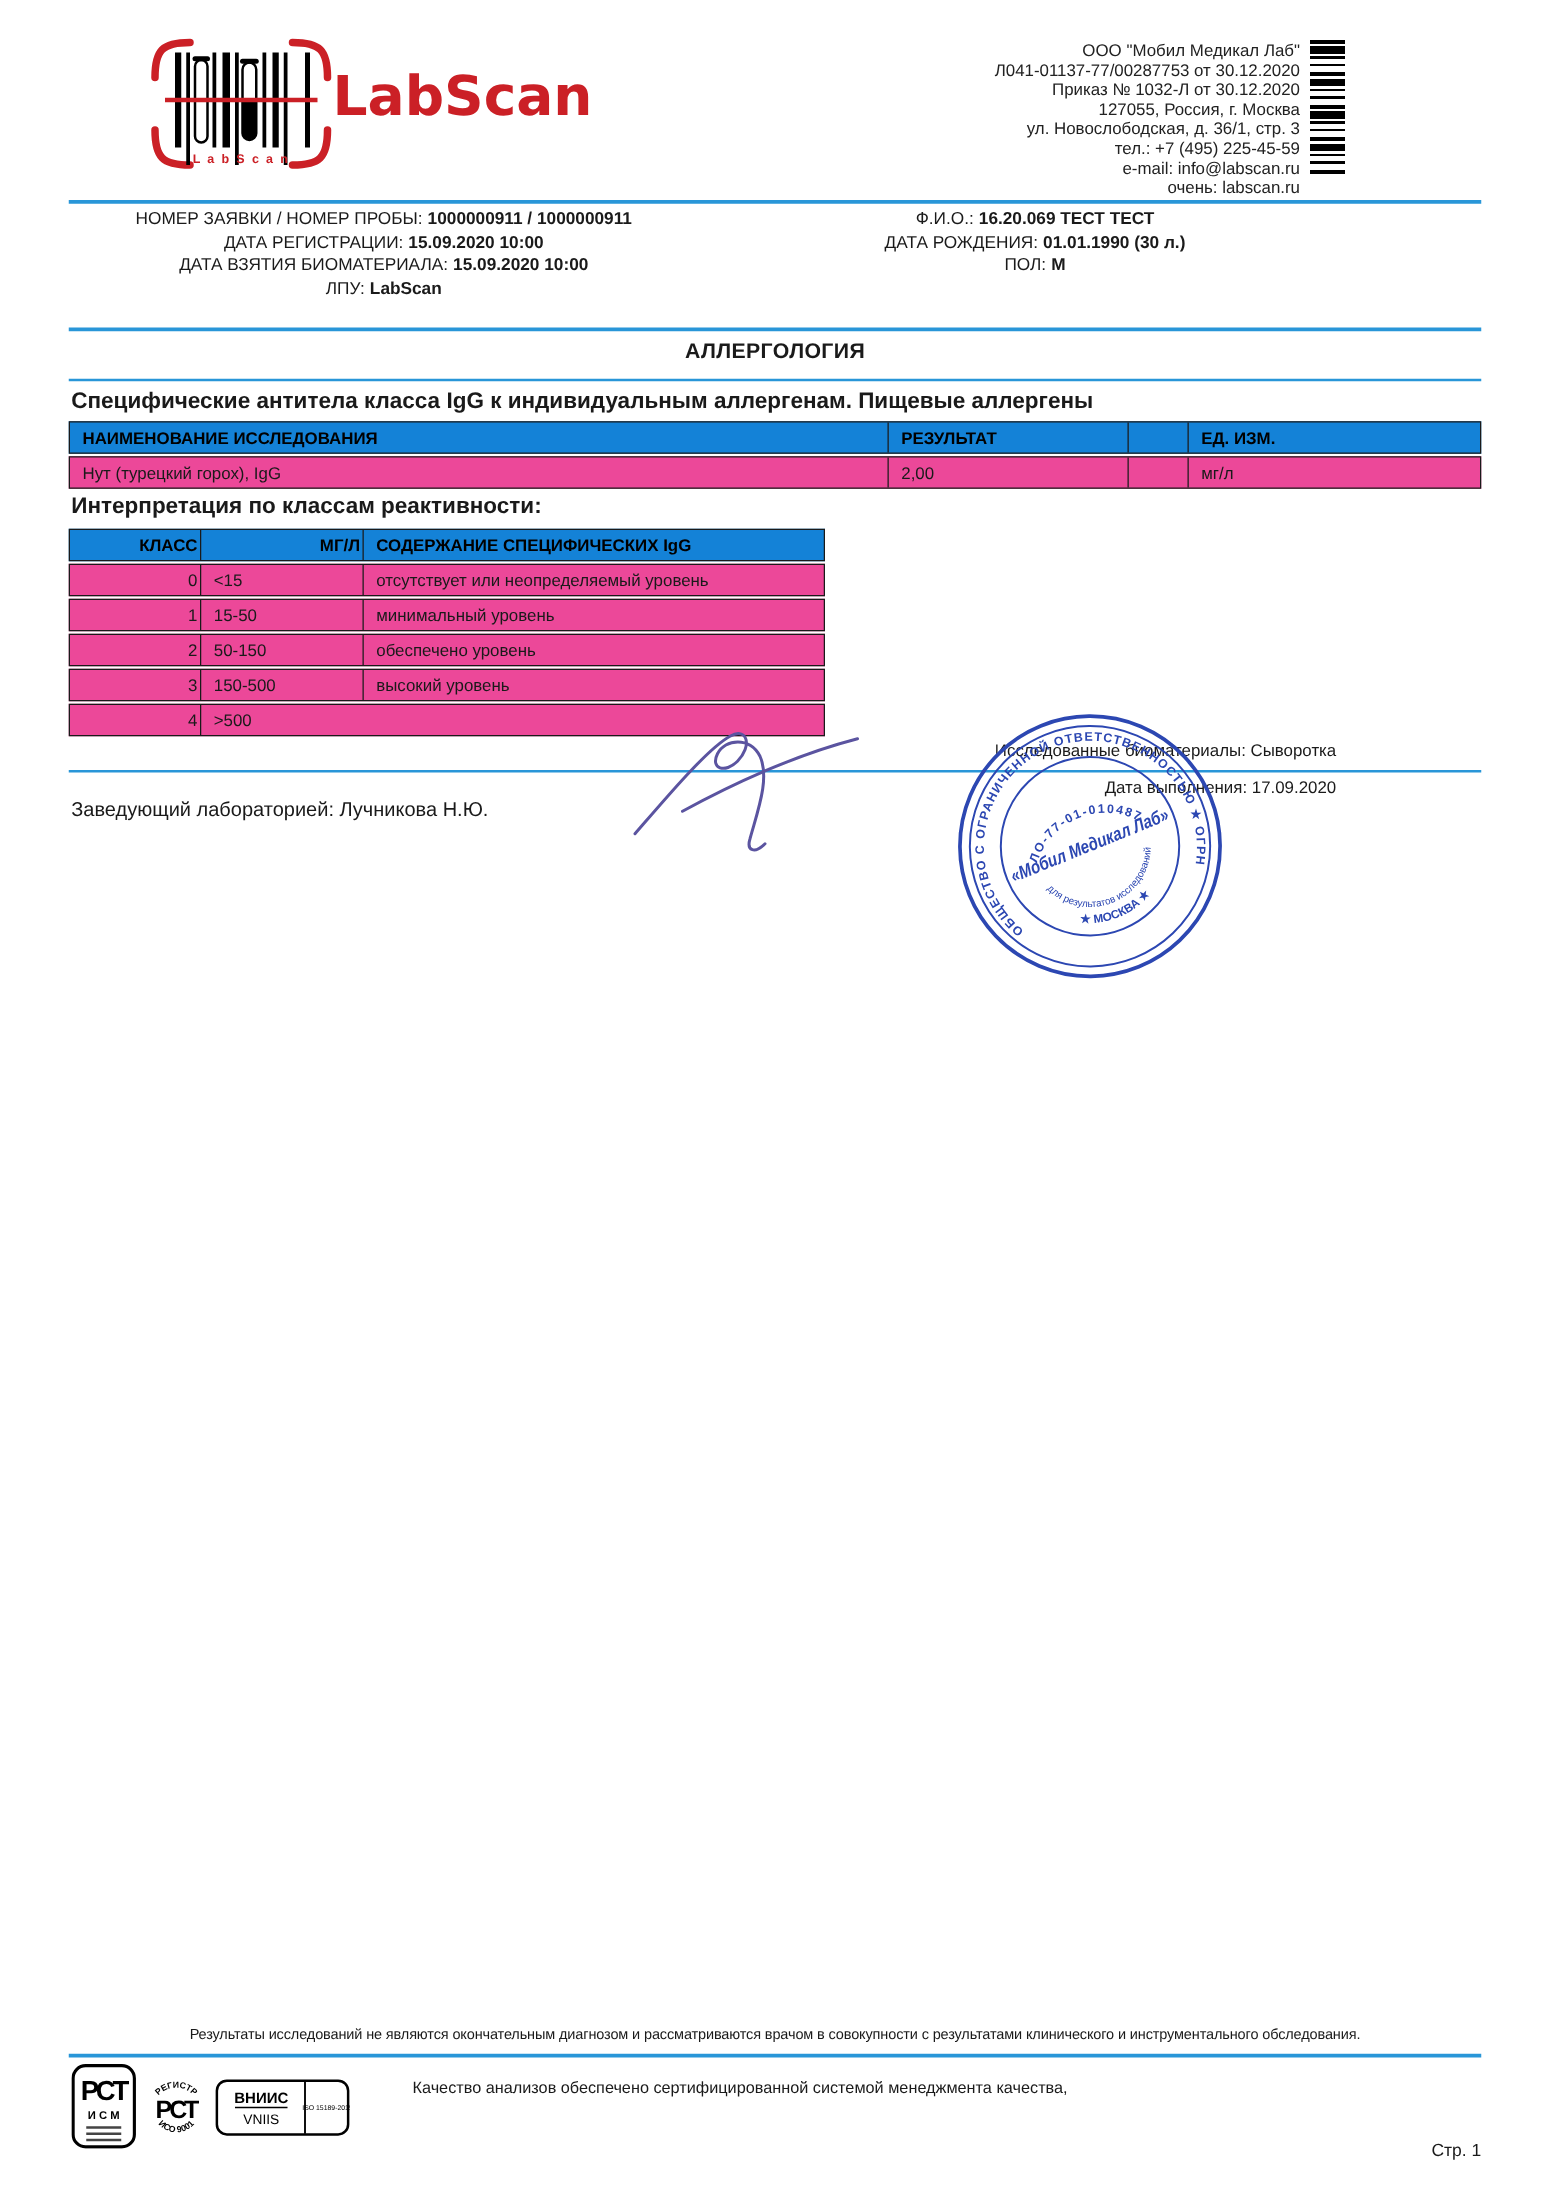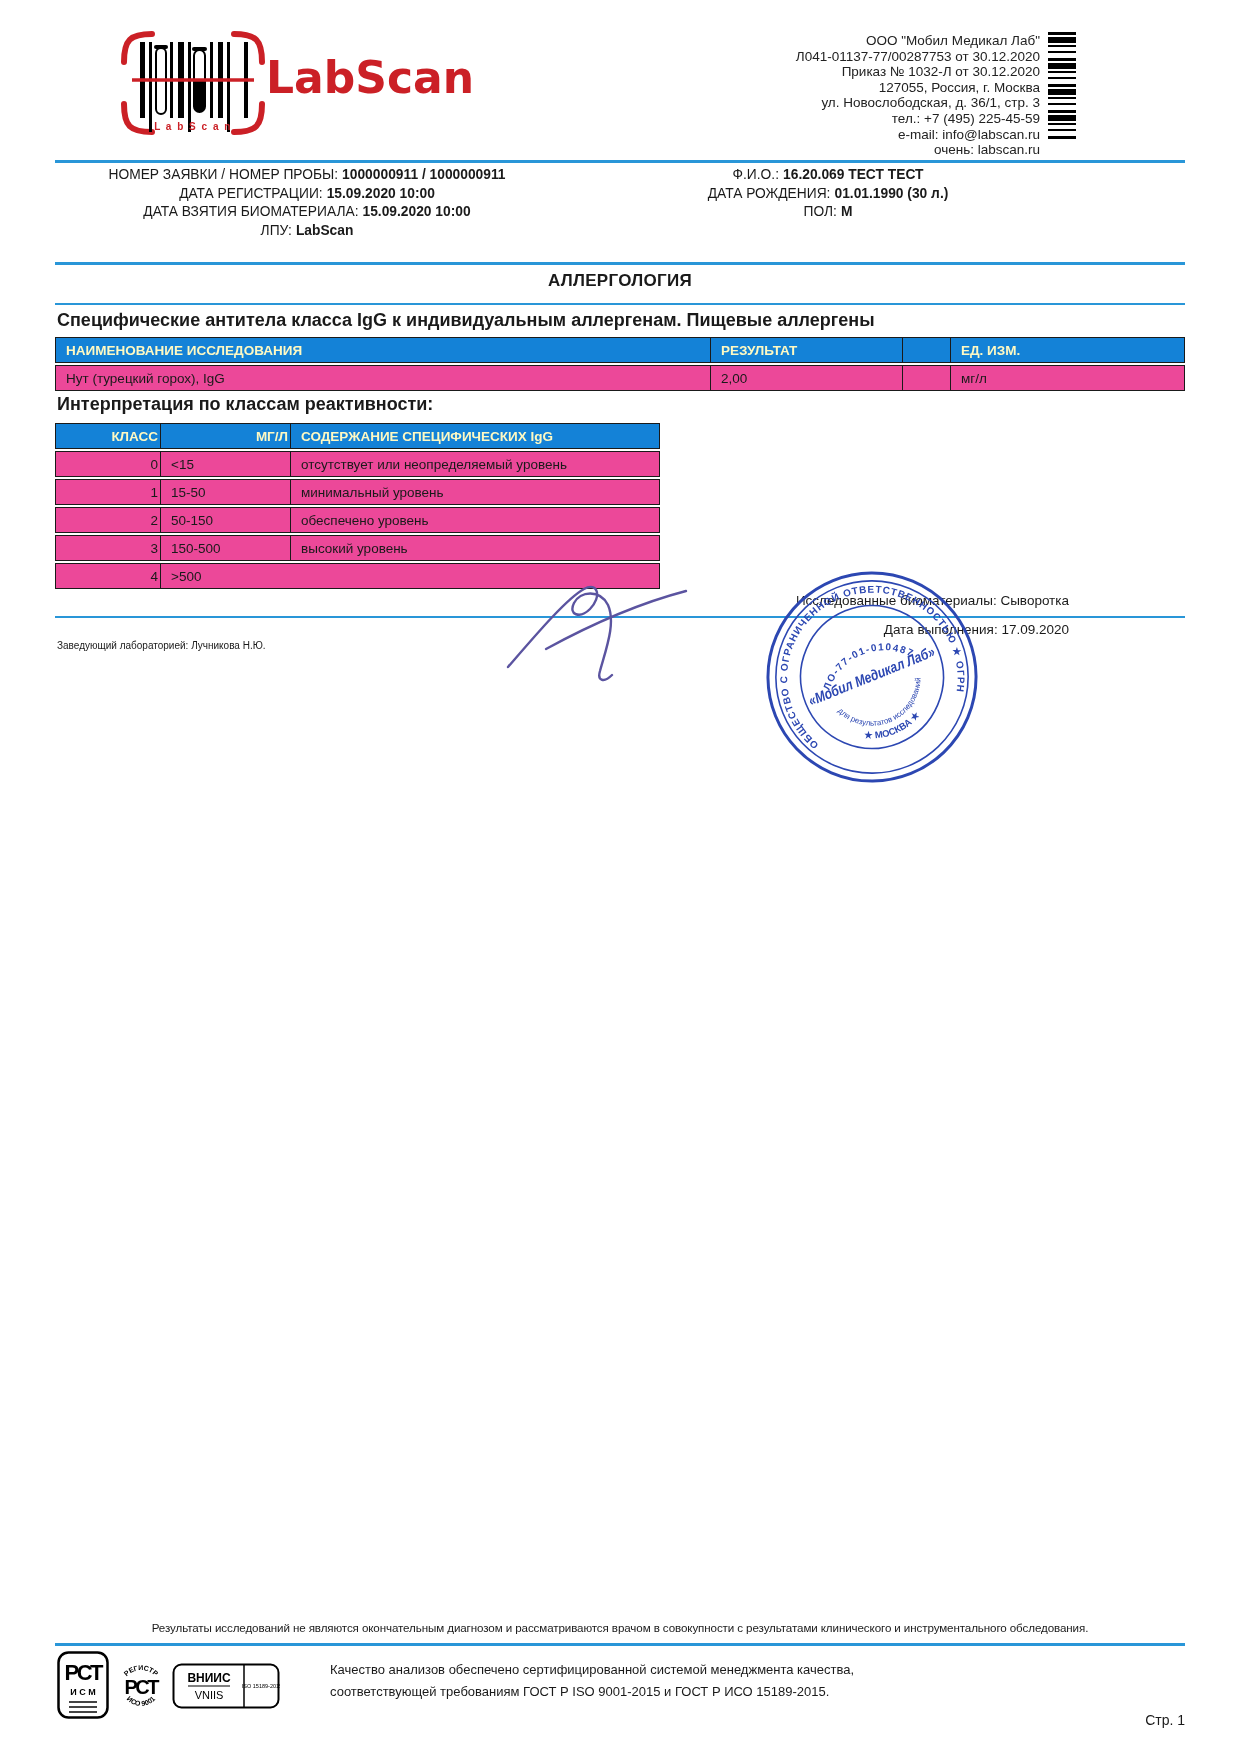--- a/index.html
+++ b/index.html
@@ -41,31 +41,31 @@
     font-size:17px; font-weight:bold; letter-spacing:0.3px;
   }
   .panel-title { position:absolute; left:57px; top:310px; font-size:18px; font-weight:bold; }
   .interp-title { position:absolute; left:57px; top:394px; font-size:18px; font-weight:bold; }
   
   .rtable { position:absolute; left:55px; top:337px; width:1130px; }
   .itable { position:absolute; left:55px; top:423px; width:605px; }
   .trow { display:grid; border:1.4px solid #1a1a1a; margin-bottom:2px; background:#ec4899; }
   .rtable .trow { grid-template-columns:655px 192px 48px 235px; }
   .itable .trow { grid-template-columns:105px 130px 370px; }
-  .trow.head { background:#1482d7; color:#fef9c3; font-weight:bold; }
+  .trow.head { background:#1482d7; color:#000000; font-weight:bold; }
   .tcell {
     padding:2.5px 10px; border-right:1.4px solid #1a1a1a;
     font-size:13.5px; line-height:19px; white-space:nowrap; overflow:hidden;
   }
   .tcell:last-child { border-right:none; }
   .tcell.center { text-align:right; padding-left:14px; padding-right:2px; }
   
   .biomaterials { position:absolute; right:172px; top:593px; font-size:13.5px; }
   .performed { position:absolute; right:172px; top:622px; font-size:13.5px;text-align:center; }
-  .sign-label { position:absolute; left:57px; top:640px; font-size:10px; }
+  .sign-label { position:absolute; left:57px; top:640px; font-size:16px; }
   .sign-scribble { position:absolute; left:500px; top:565px; width:210px; height:130px; }
   .stamp { position:absolute; left:763px; top:568px; width:218px; height:218px; }
   
   .disclaimer {
     position:absolute; left:55px; top:1621px; width:1130px; text-align:center;
     font-size:11.6px; letter-spacing:-0.1px; white-space:nowrap;
   }
   .badge { position:absolute; }
   .badge1 { left:57px;  top:1651px; width:52px;  height:68px; }
   .badge2 { left:117px; top:1657px; width:48px;  height:58px; }
@@ -265,18 +265,17 @@
     <rect x="1.5" y="1.5" width="105" height="43" rx="8" fill="#fff" stroke="#000" stroke-width="2"></rect>
     <line x1="72" y1="2" x2="72" y2="44" stroke="#000" stroke-width="1.5"></line>
     <text x="37" y="19" text-anchor="middle" font-size="12" font-weight="bold" font-family="Liberation Serif, serif">ВНИИС</text>
     <line x1="16" y1="23" x2="58" y2="23" stroke="#000" stroke-width="1.2"></line>
     <text x="37" y="36" text-anchor="middle" font-size="11" font-family="Liberation Serif, serif">VNIIS</text>
     <text x="90" y="25" text-anchor="middle" font-size="5.5">ISO 15189-2015</text>
   </svg>
 
   <div class="quality">
     <div>Качество анализов обеспечено сертифицированной системой менеджмента качества,</div>
-    <div>соответствующей требованиям ГОСТ Р ISO 9001-2015 и ГОСТ Р ИСО 15189-2015.</div>
   </div>
 
   <div class="page-num">Стр. 1</div>
 
 </div>
 
 </body></html>

